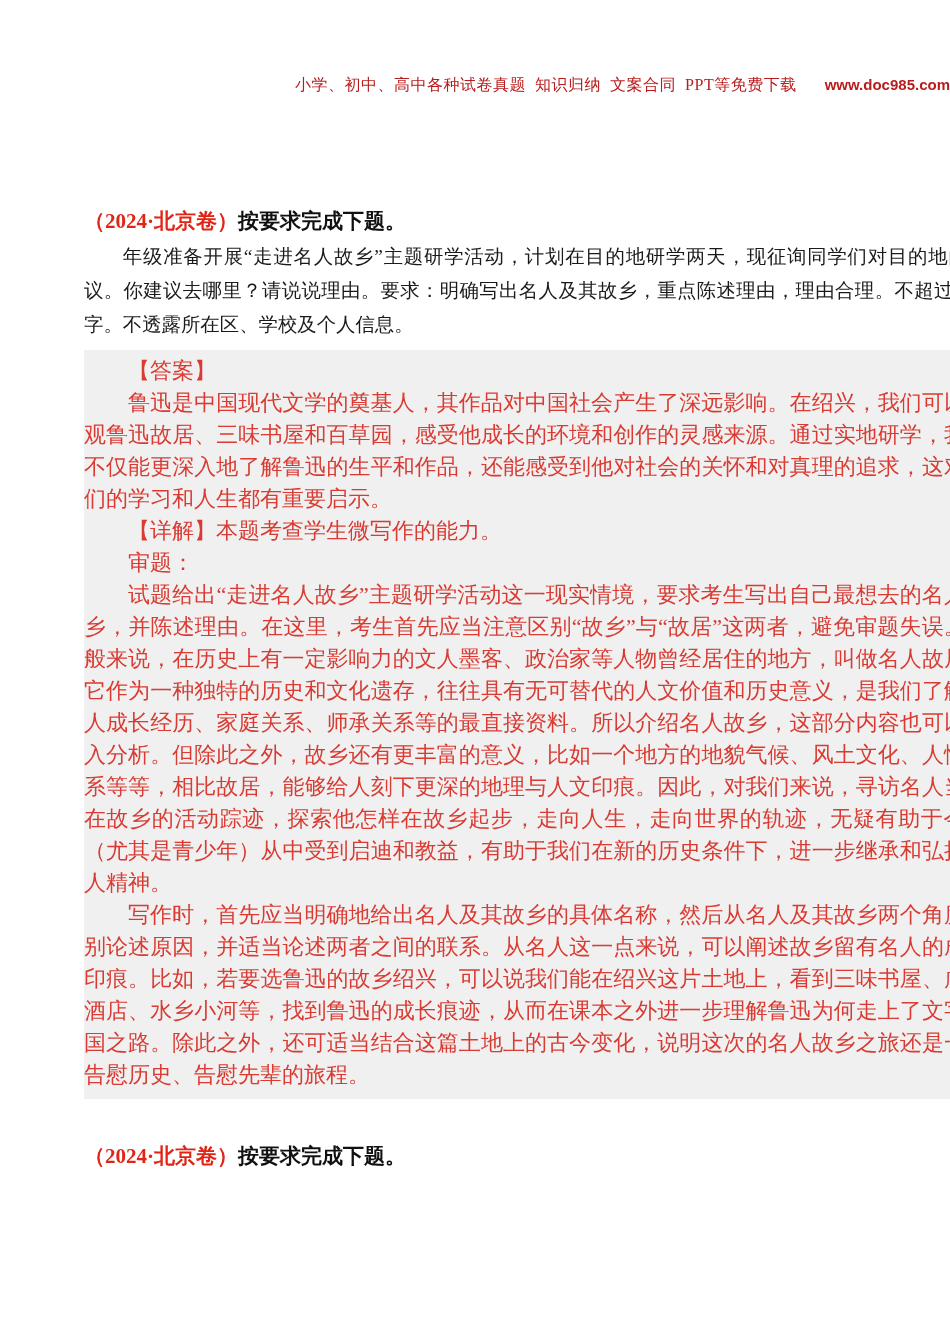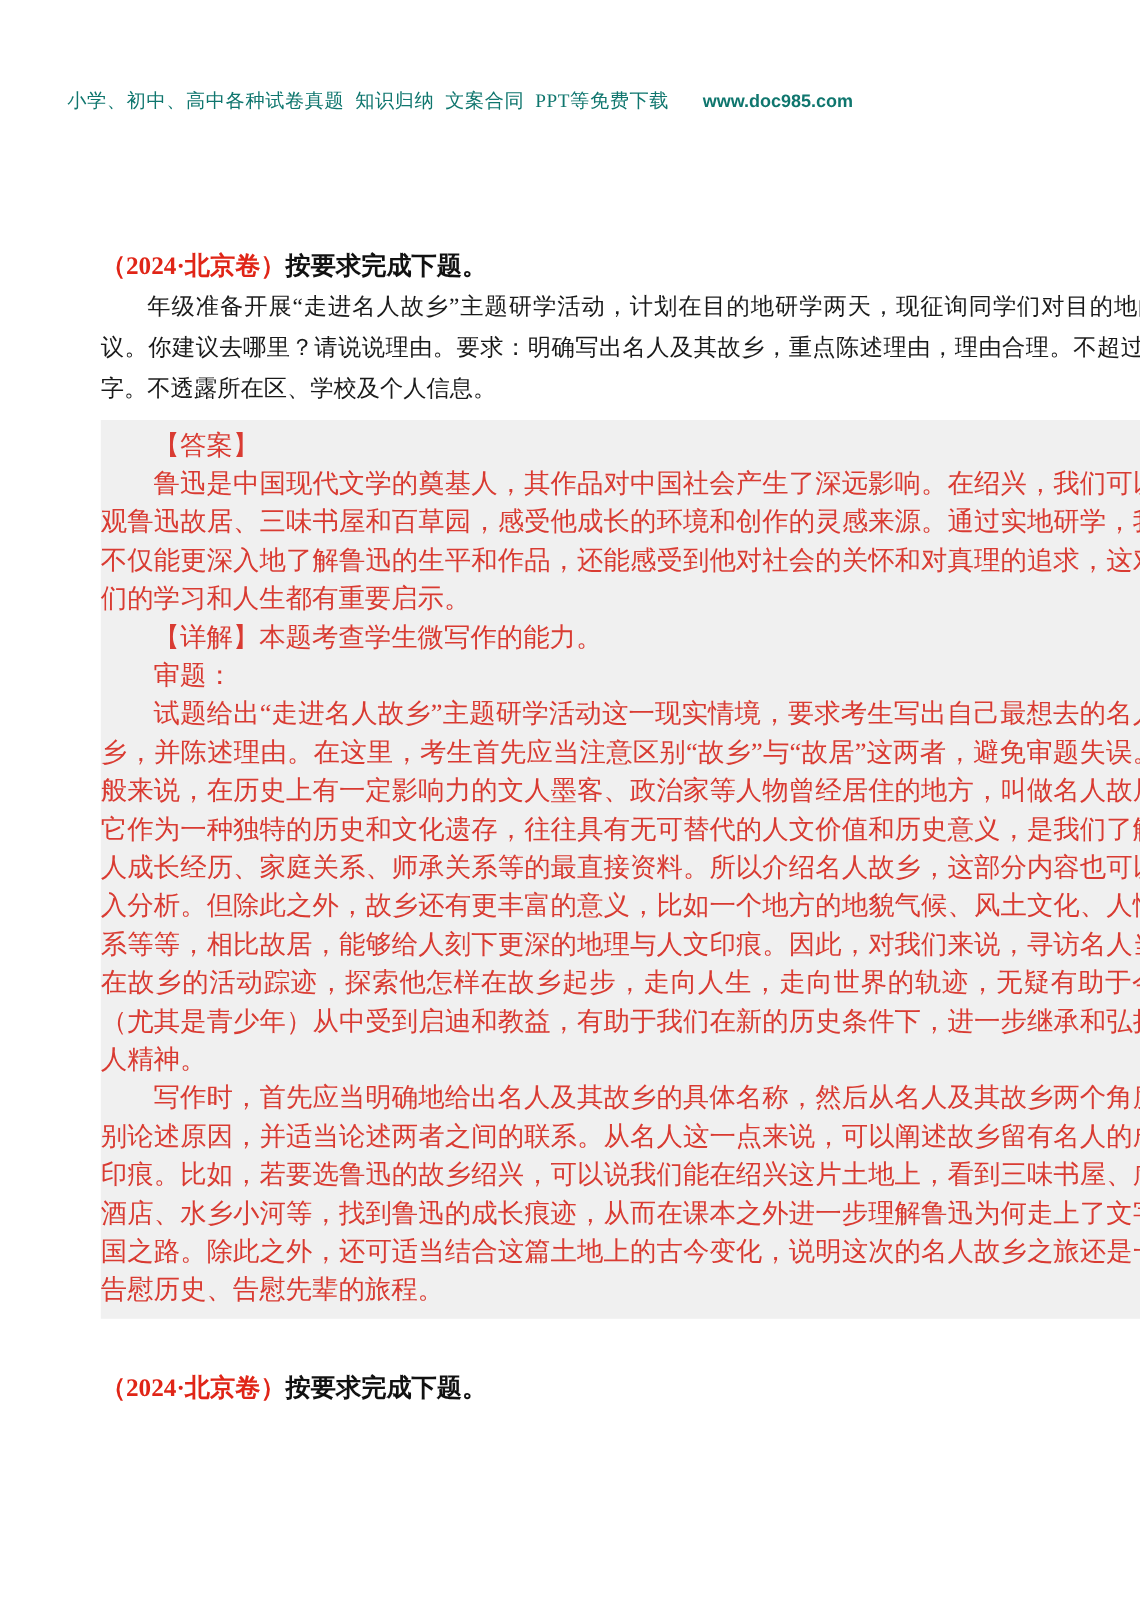--- a/index.html
+++ b/index.html
@@ -8,24 +8,24 @@
     position: relative;
     width: 950px;
     height: 1344px;
     background: #ffffff;
     overflow: hidden;
     font-family: "Liberation Serif", "DejaVu Serif", serif;
     color: #1a1a1a;
   }
   .doc-header {
     padding-top: 52px;
-    text-align: left;
+    text-align: right;
     font-size: 16px;
     line-height: 22px;
-    color: #0f766e;
+    color: #b91c1c;
     white-space: pre;
     margin-left: 40px;
   }
   .doc-header .promo { font-weight: 400; letter-spacing: 0.5px; }
   .doc-header .site-url {
     font-weight: 700;
     margin-left: 28px;
     font-family: "Liberation Sans", "DejaVu Sans", sans-serif;
     font-size: 15px;
   }

